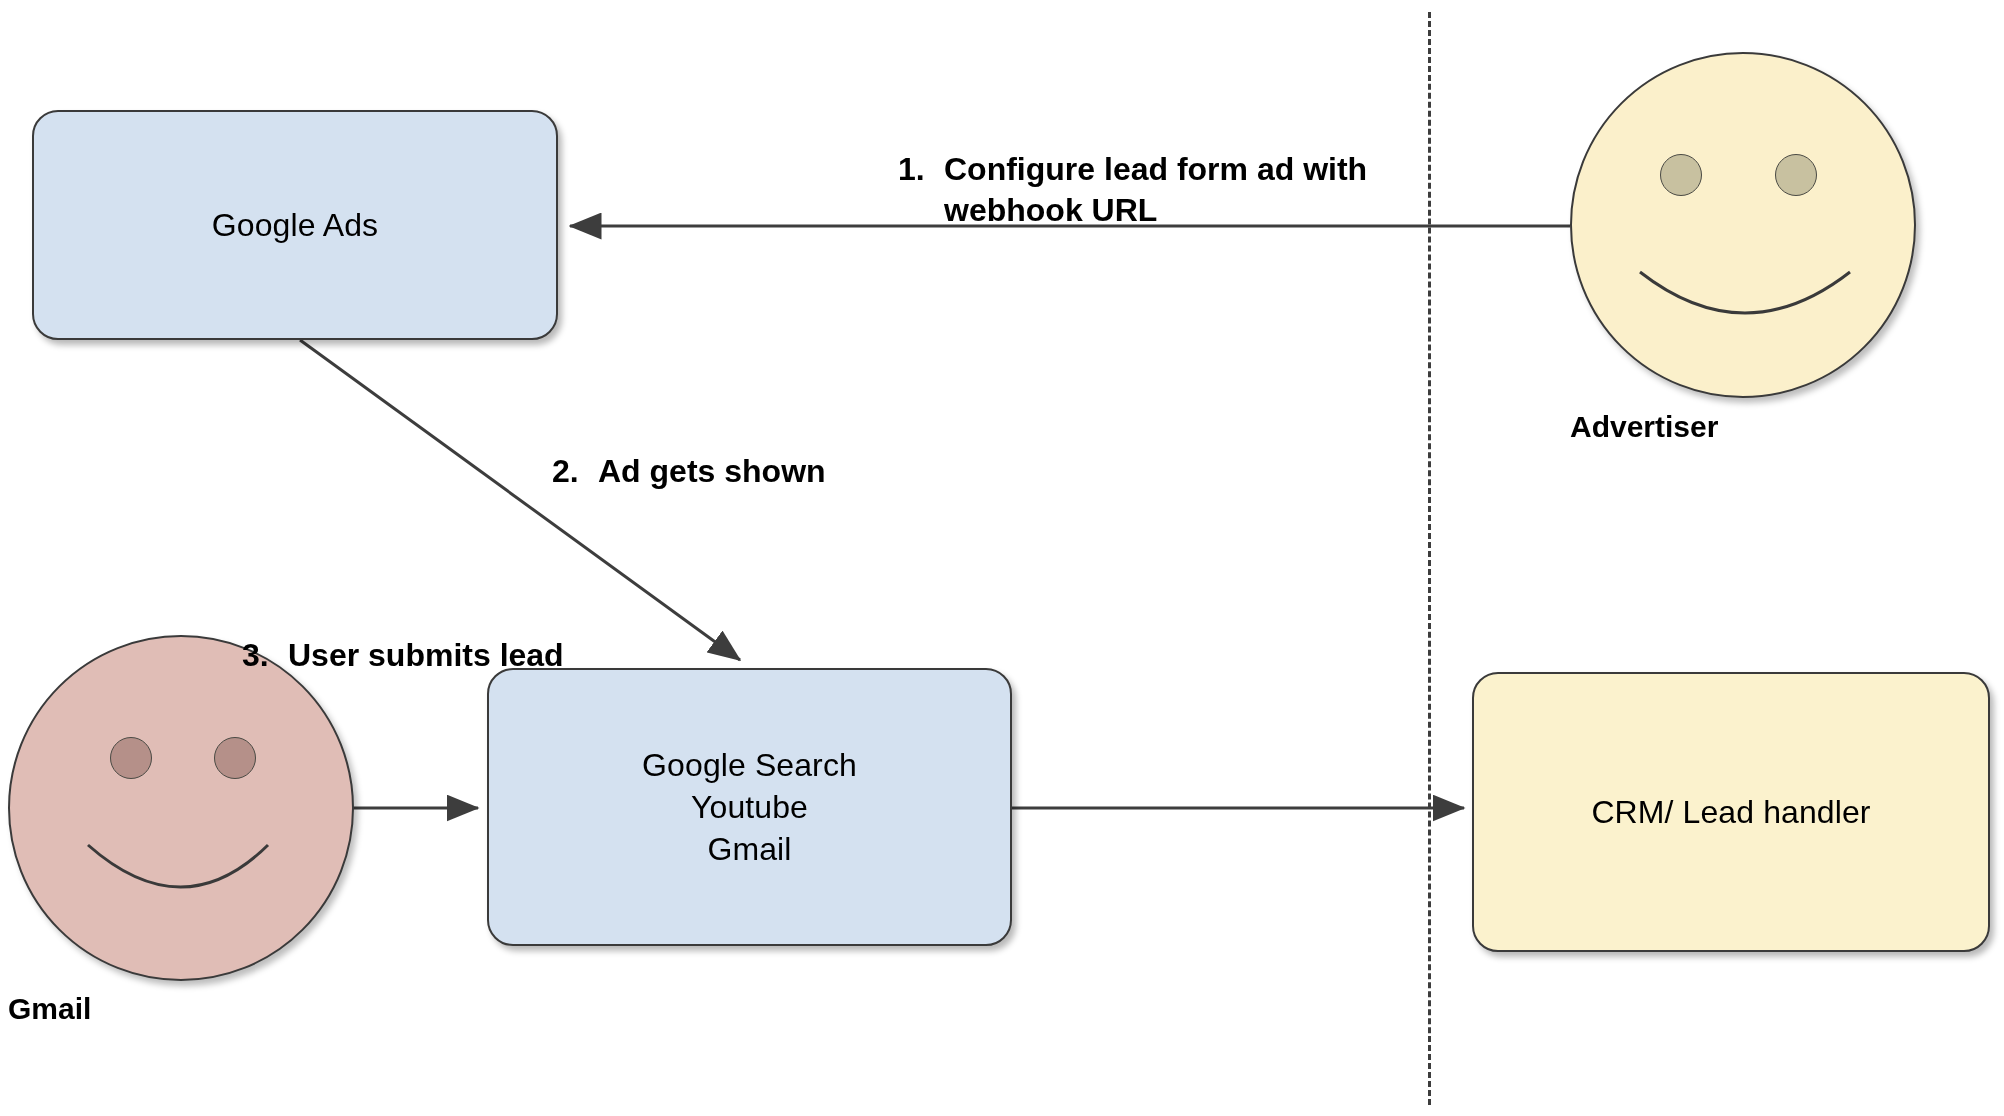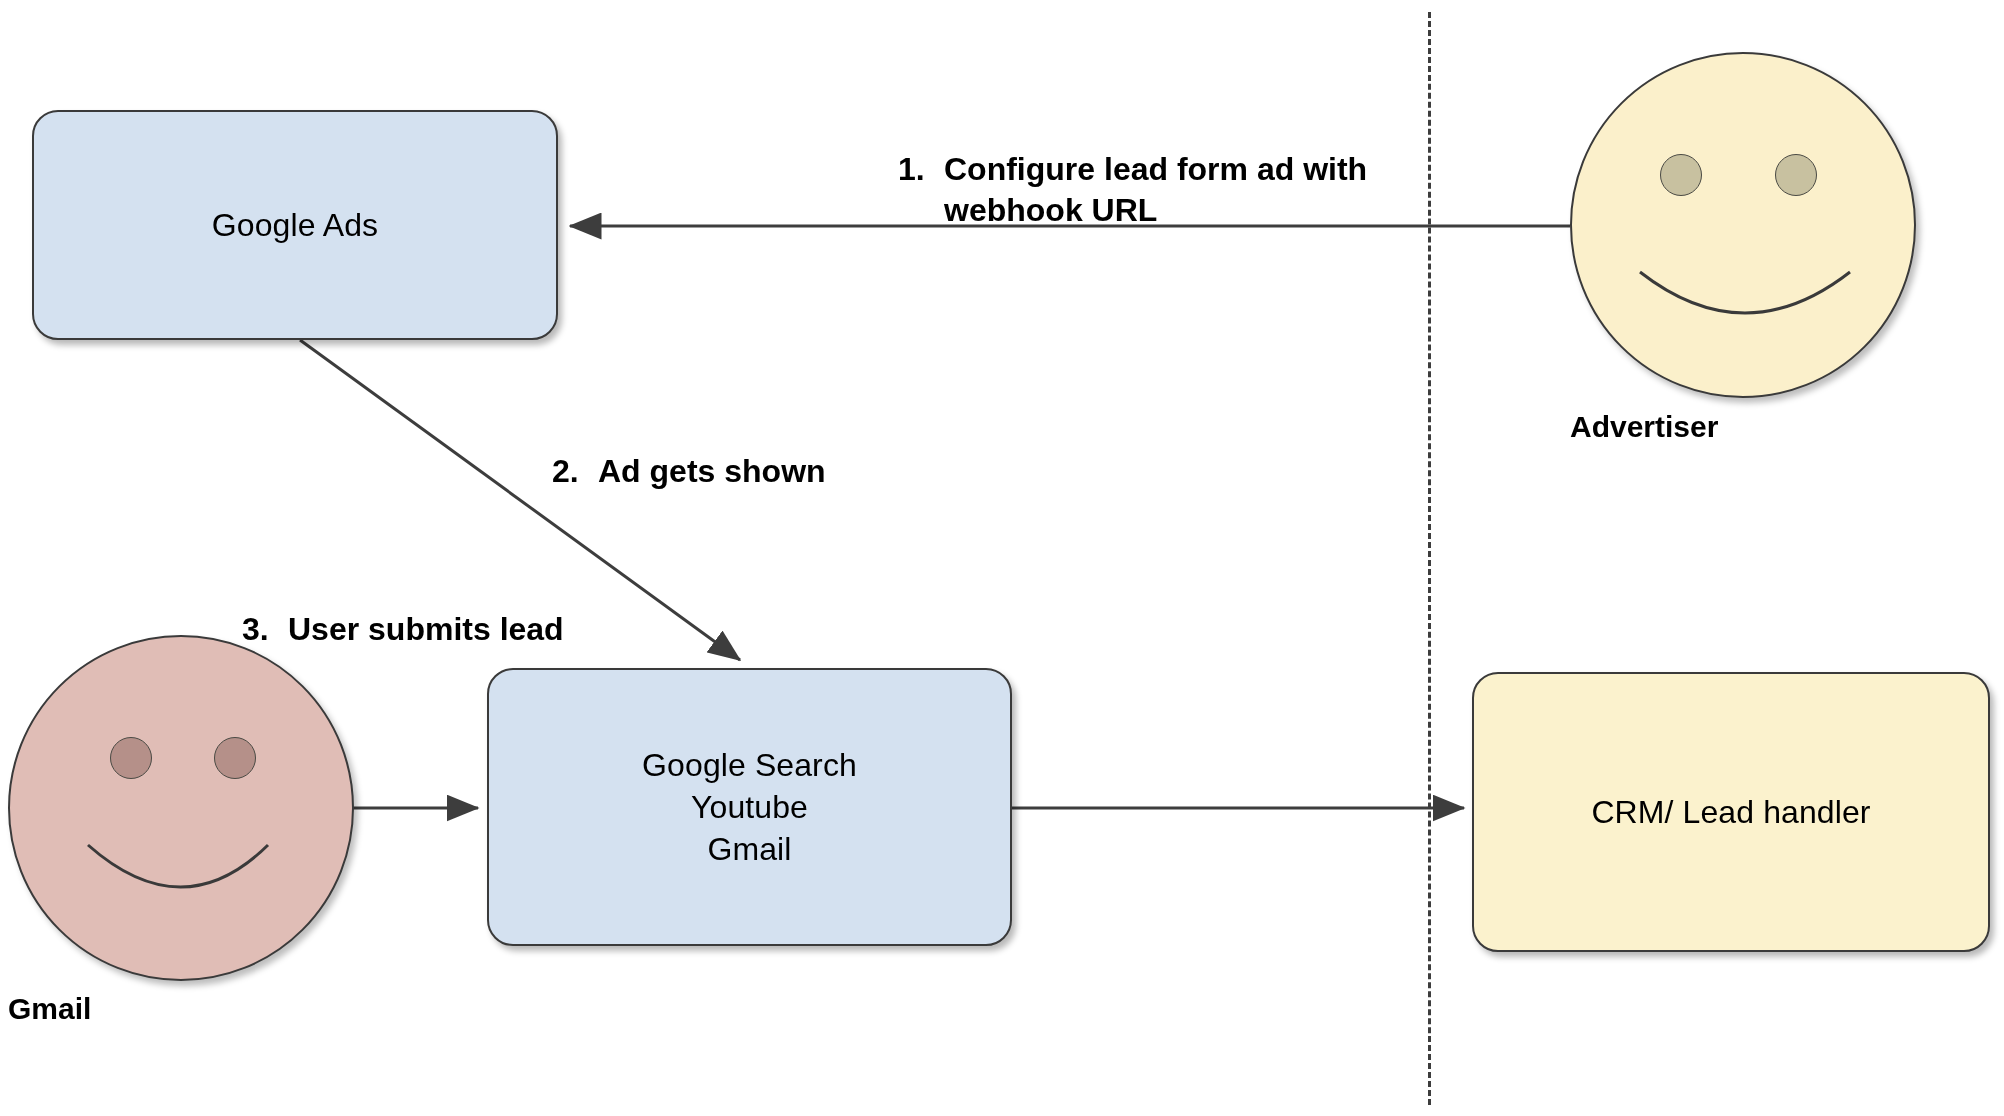--- a/index.html
+++ b/index.html
@@ -154,18 +154,18 @@
 
   <div class="step-label" style="left:898px; top:108px; width:520px;">
     <span class="step-num">1.</span><span class="step-body">Configure lead form ad with
 webhook URL</span>
   </div>
 
   <div class="step-label" style="left:552px; top:410px; width:420px;">
     <span class="step-num">2.</span><span class="step-body">Ad gets shown</span>
   </div>
 
-  <div class="step-label" style="left:242px; top:568px; width:420px;">
+  <div class="step-label" style="left:242px; top:594px; width:420px;">
     <span class="step-num">3.</span><span class="step-body">User submits lead</span>
   </div>
 
 
 </div>
 
 </body></html>

